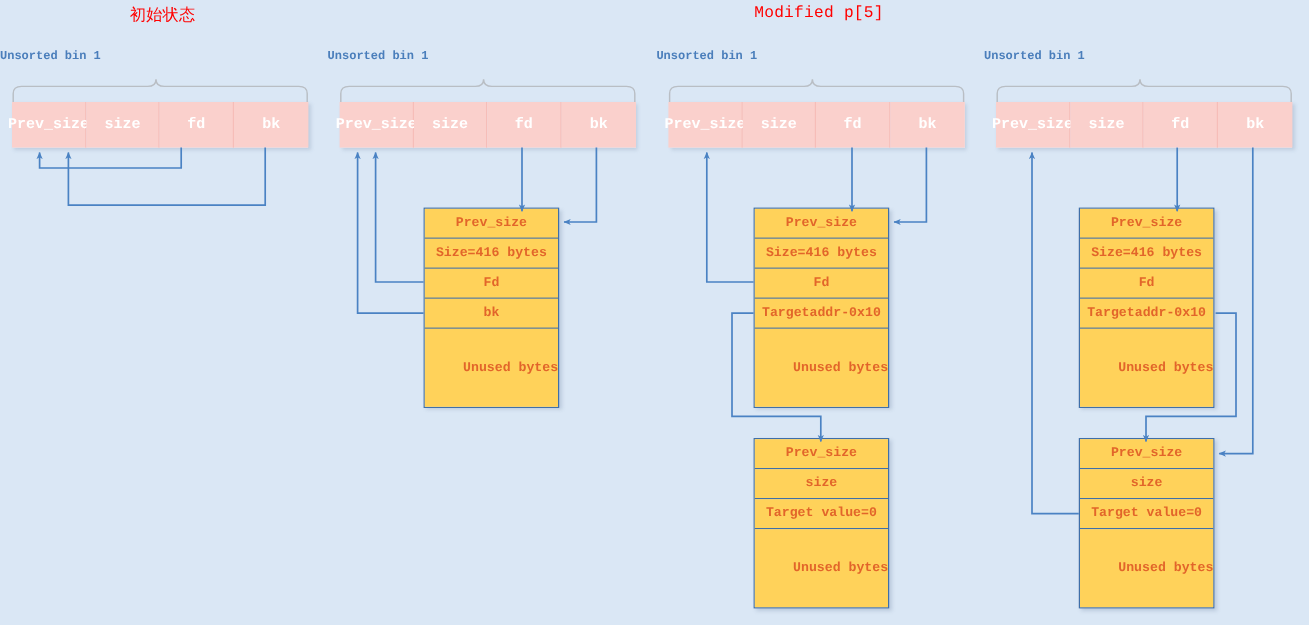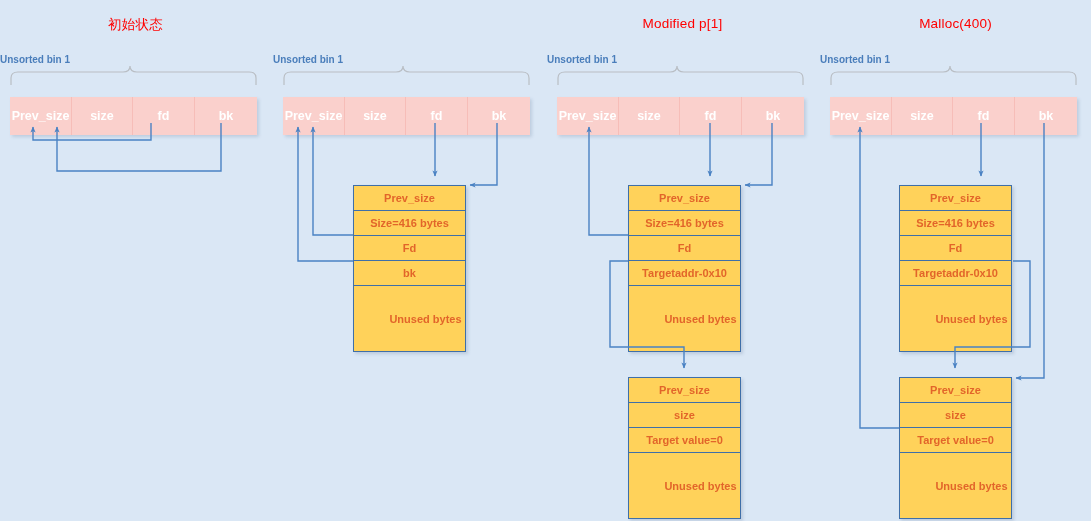--- a/index.html
+++ b/index.html
@@ -4,21 +4,21 @@
 <style>
   html,body{margin:0;padding:0;}
   body{
     width:1091px;height:521px;
     background:#DAE7F5;
     font-family:"Liberation Sans","DejaVu Sans",sans-serif;
     overflow:hidden;
     position:relative;
   }
   #stage{position:absolute;left:0;top:0;width:1091px;height:521px;}
-  .col{position:absolute;top:12px;width:271px;height:368px;}
+  .col{position:absolute;top:0;width:271px;height:368px;font-family:Liberation Mono, monospace;}
   .col-title{
     position:absolute;left:0;top:4px;width:100%;
     text-align:center;color:#FF0000;font-size:13.5px;font-weight:400;
     letter-spacing:.2px;
   }
   .bin-label{
     position:absolute;left:0;top:42px;width:100%;
     text-align:left;color:#4A7EBB;font-size:10px;font-weight:bold;
   }
   
@@ -82,21 +82,21 @@
     <div class="ybox" style="left:80px;top:173px;">
       <div class="yrow">Prev_size</div>
       <div class="yrow">Size=416 bytes</div>
       <div class="yrow">Fd</div>
       <div class="yrow">bk</div>
       <div class="yrow tall">Unused bytes</div>
     </div>
   </div>
 
   <div class="col" style="left:547px;">
-    <div class="col-title">Modified p[1]</div>
+    <div class="col-title">Modified p[5]</div>
     <div class="bin-label">Unsorted bin 1</div>
     <div class="pinkrow" style="left:10px;top:85px;width:247px;">
       <div class="pinkcell" style="width:62px;">Prev_size</div>
       <div class="pinkcell" style="width:61px;">size</div>
       <div class="pinkcell" style="width:62px;">fd</div>
       <div class="pinkcell" style="width:62px;">bk</div>
     </div>
     <div class="ybox" style="left:81px;top:173px;">
       <div class="yrow">Prev_size</div>
       <div class="yrow">Size=416 bytes</div>
@@ -106,21 +106,20 @@
     </div>
     <div class="ybox" style="left:81px;top:365px;">
       <div class="yrow">Prev_size</div>
       <div class="yrow">size</div>
       <div class="yrow">Target value=0</div>
       <div class="yrow tall">Unused bytes</div>
     </div>
   </div>
 
   <div class="col" style="left:820px;">
-    <div class="col-title">Malloc(400)</div>
     <div class="bin-label">Unsorted bin 1</div>
     <div class="pinkrow" style="left:10px;top:85px;width:247px;">
       <div class="pinkcell" style="width:62px;">Prev_size</div>
       <div class="pinkcell" style="width:61px;">size</div>
       <div class="pinkcell" style="width:62px;">fd</div>
       <div class="pinkcell" style="width:62px;">bk</div>
     </div>
     <div class="ybox" style="left:79px;top:173px;">
       <div class="yrow">Prev_size</div>
       <div class="yrow">Size=416 bytes</div>

